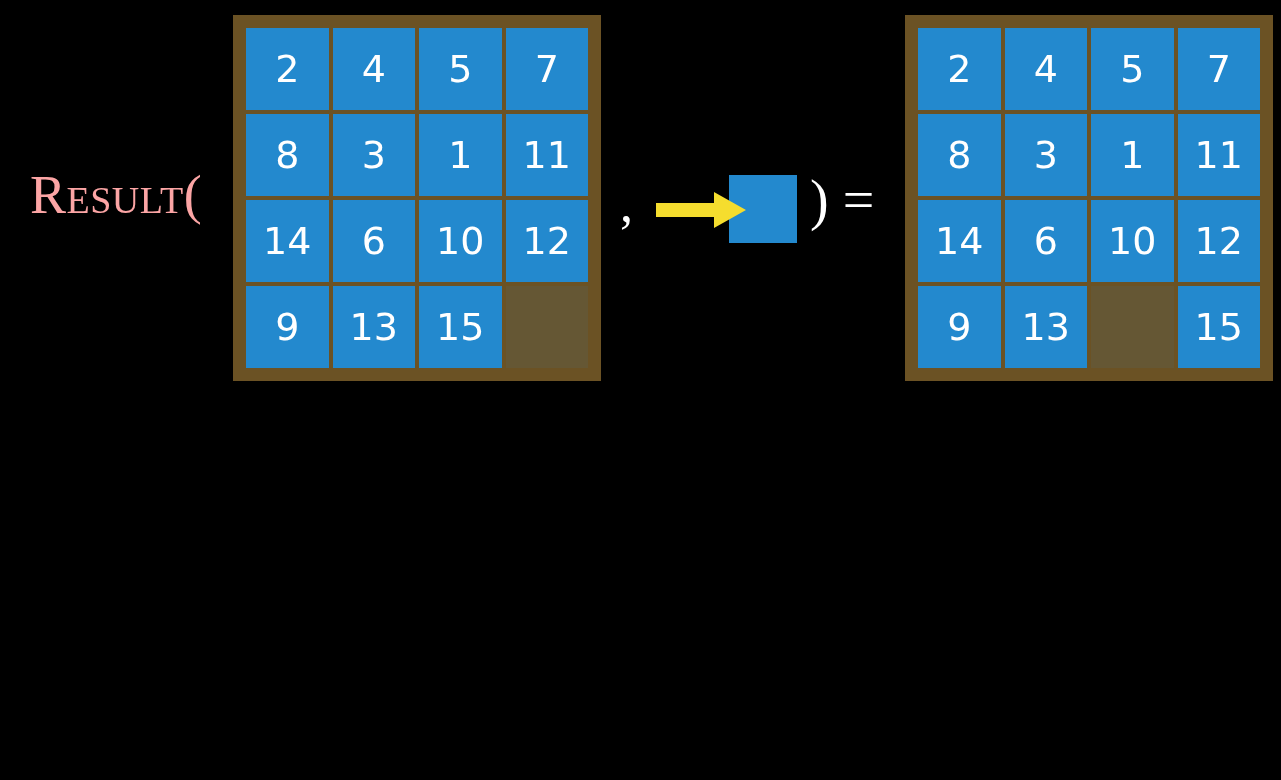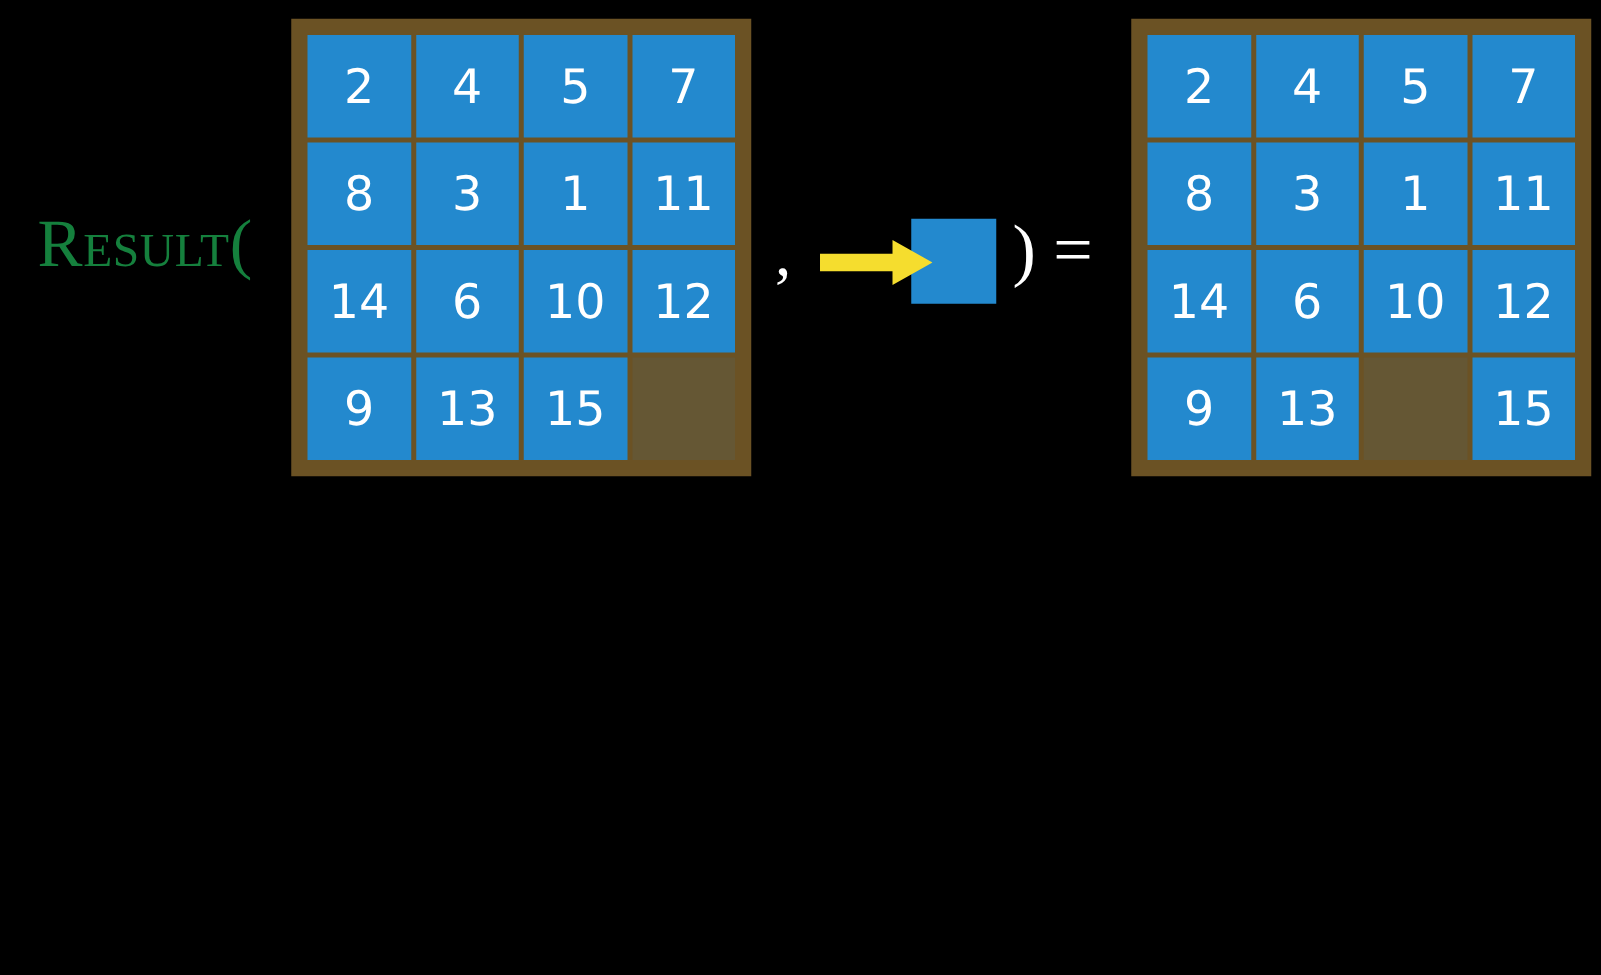--- a/index.html
+++ b/index.html
@@ -6,21 +6,21 @@
   body{width:1281px;height:780px;position:relative;overflow:hidden;
        font-family:"Liberation Serif",serif;}
 
   .row{position:absolute;left:0;width:1281px;height:390px;}
   #row-0{top:0;}
   #row-1{top:390px;}
 
   
   .result-label{
     position:absolute;
-    color:#15803d;
+    color:#fca5a5;
     font-family:"Liberation Serif",serif;
     font-variant:small-caps;
     font-size:54px;
     line-height:1;
     white-space:nowrap;
     letter-spacing:0.5px;
   }
   #row-0 .result-label{left:30px;top:168px;}
 
   

